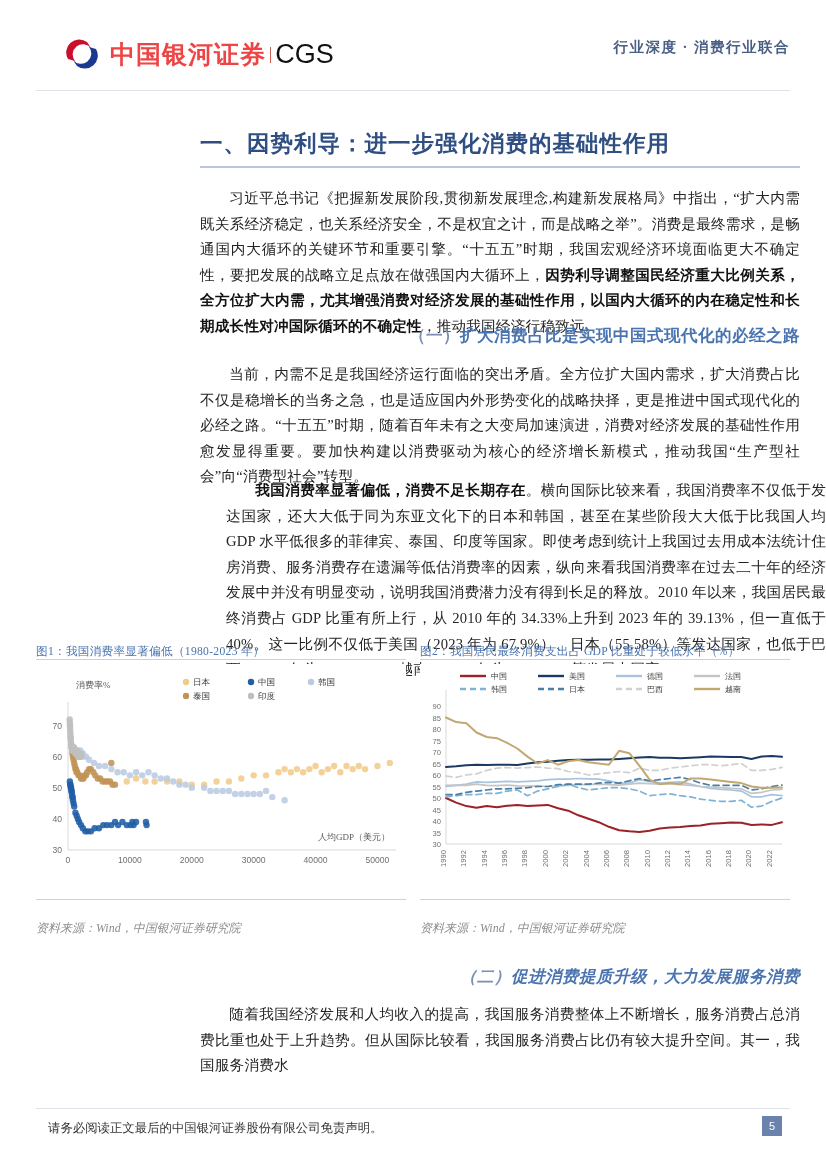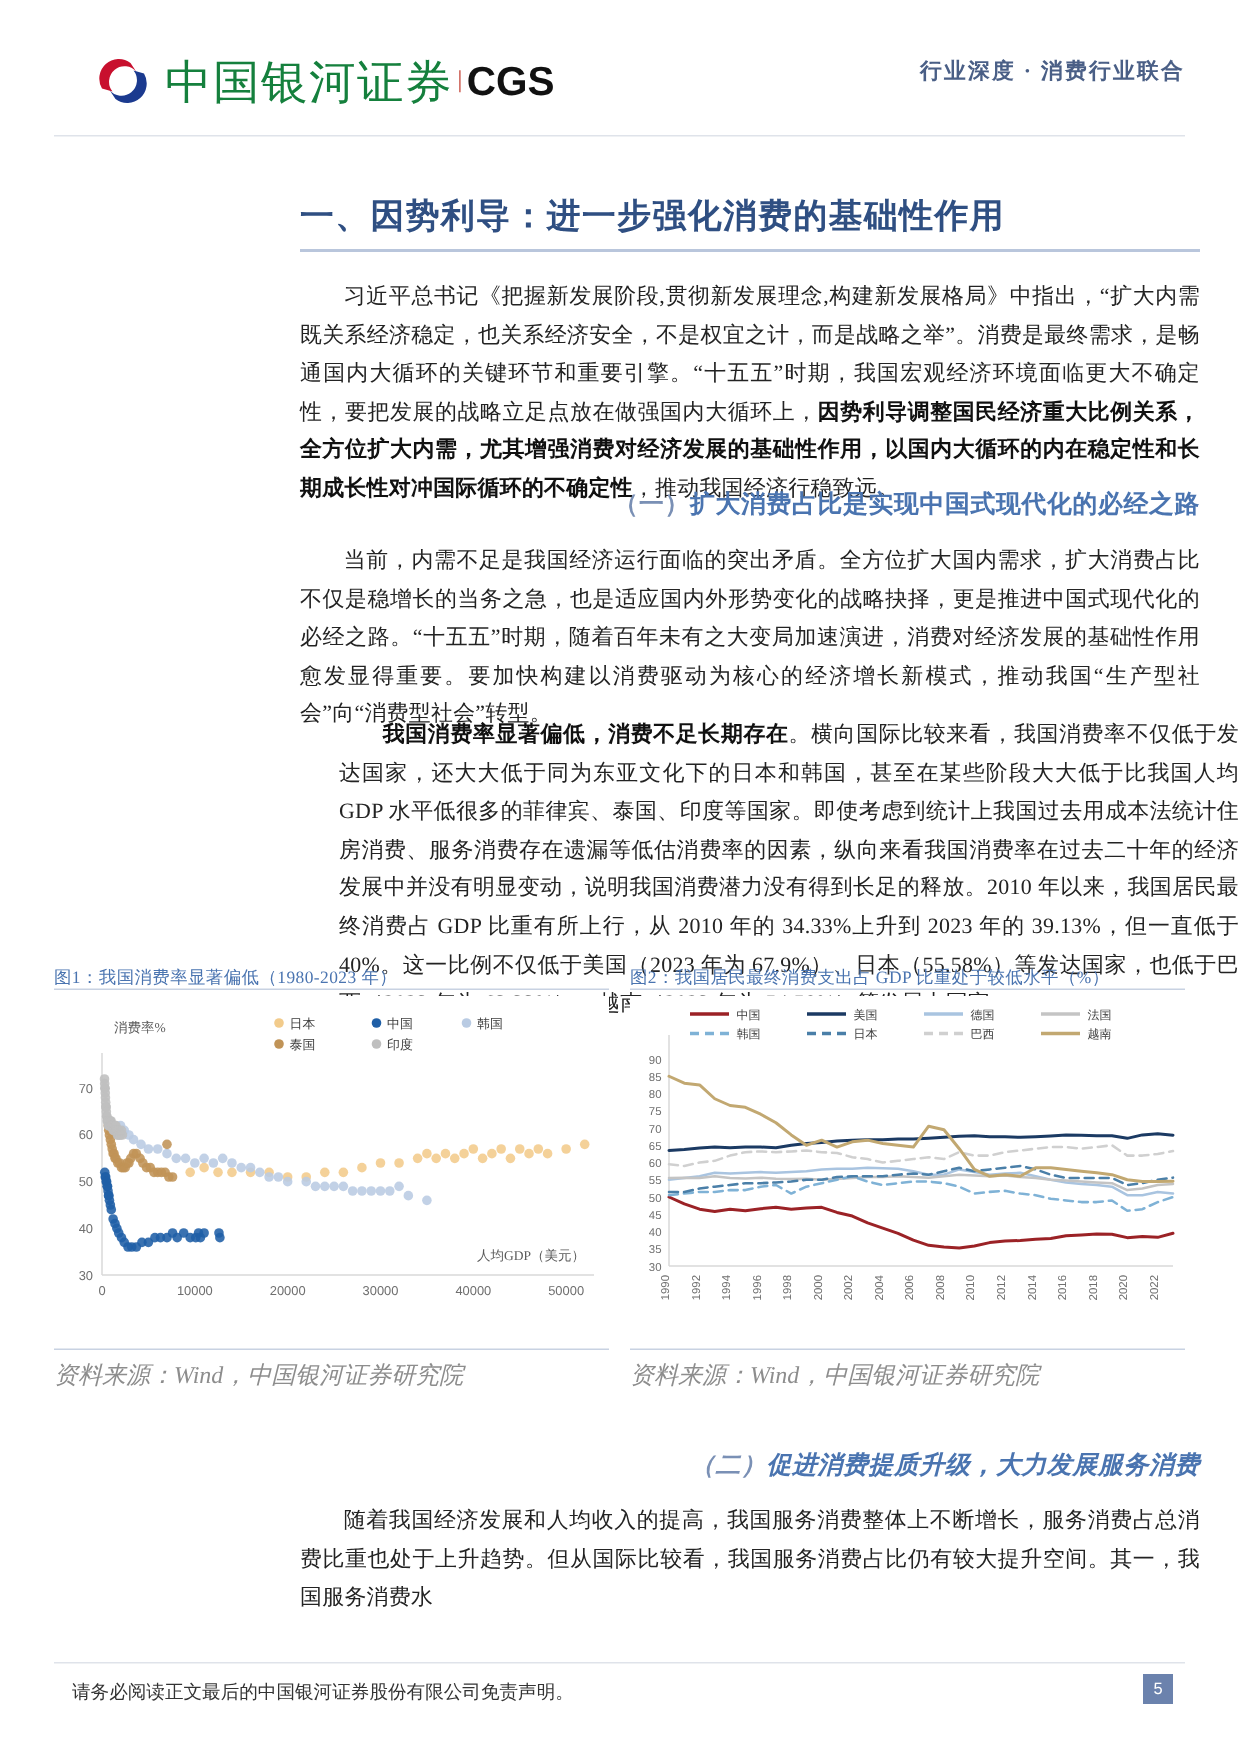--- a/index.html
+++ b/index.html
@@ -7,24 +7,24 @@
     width:826px;height:1169px;background:#ffffff;
     font-family:"Liberation Serif","DejaVu Serif",serif;
     color:#1a1a1a;position:relative;overflow:hidden;
   }
   .page{position:relative;width:826px;height:1169px;box-sizing:border-box;}
 
   
   .header{position:absolute;left:0;top:0;width:826px;height:104px;}
   .logo-wrap{position:absolute;left:62px;top:36px;display:flex;align-items:center;}
   .logo-mark{width:40px;height:36px;position:relative;margin-right:8px;}
-  .logo-text{font-family:"Liberation Sans","DejaVu Sans",sans-serif;font-weight:normal;
-    font-size:31px;letter-spacing:1px;color:#15803d;line-height:1;}
+  .logo-text{font-family:"Liberation Sans","DejaVu Sans",sans-serif;font-weight:bold;
+    font-size:25px;letter-spacing:1px;color:#ef4444;line-height:1;}
   .logo-sep{display:inline-block;color:#c0392b;font-weight:normal;margin:0 3px;}
-  .logo-cgs{font-family:"Liberation Sans","DejaVu Sans",sans-serif;font-weight:bold;font-size:27px;color:#111;}
+  .logo-cgs{font-family:"Liberation Sans","DejaVu Sans",sans-serif;font-weight:normal;font-size:27px;color:#111;}
   .header-right{position:absolute;right:36px;top:38px;
     font-family:"Liberation Serif","DejaVu Serif",serif;font-weight:bold;
     font-size:14.5px;color:#4a5f86;letter-spacing:1.5px;}
   .header-rule{position:absolute;left:36px;right:36px;top:90px;height:1px;background:#dfe3ea;}
 
   
   .h1{position:absolute;left:200px;top:128px;width:600px;
       font-family:"Liberation Serif","DejaVu Serif",serif;font-weight:bold;
       font-size:22.5px;color:#2f4f82;letter-spacing:1px;}
   .h1-rule{position:absolute;left:200px;top:166px;width:600px;height:2px;background:#b9c6dc;}
@@ -40,22 +40,22 @@
     color:#232323;letter-spacing:.2px;}
   p.para b{font-weight:bold;color:#111;}
 
   
   .charts{position:absolute;left:36px;top:644px;width:754px;height:290px;
           display:flex;gap:14px;}
   .chart-box{width:370px;position:relative;}
   .chart-cap{font-size:11.6px;color:#4a74b0;letter-spacing:.3px;
     font-family:"Liberation Serif","DejaVu Serif",serif;padding-bottom:0;border-bottom:1px solid #c8d2e2;}
   .chart-area{position:relative;height:232px;margin-top:4px;background:#fff;}
-  .chart-src{font-size:16px;color:#8d8d8d;font-style:italic;margin-top:3px;
-    border-top:1px solid #c8d2e2;padding-top:7px;
+  .chart-src{font-size:12px;color:#8d8d8d;font-style:italic;margin-top:3px;
+    border-top:1px solid #c8d2e2;padding-top:20px;
     font-family:"Liberation Serif","DejaVu Serif",serif;}
 
   
   .footer-rule{position:absolute;left:36px;right:36px;top:1108px;height:1px;background:#dfe3ea;}
   .footer-text{position:absolute;left:48px;top:1120px;font-size:12.4px;color:#333;
     font-family:"Liberation Serif","DejaVu Serif",serif;}
   .page-num{position:absolute;right:44px;top:1116px;width:20px;height:20px;background:#6b82ad;
     color:#fff;font-size:11px;display:flex;align-items:center;justify-content:center;
     font-family:"Liberation Sans","DejaVu Sans",sans-serif;}
 </style>

